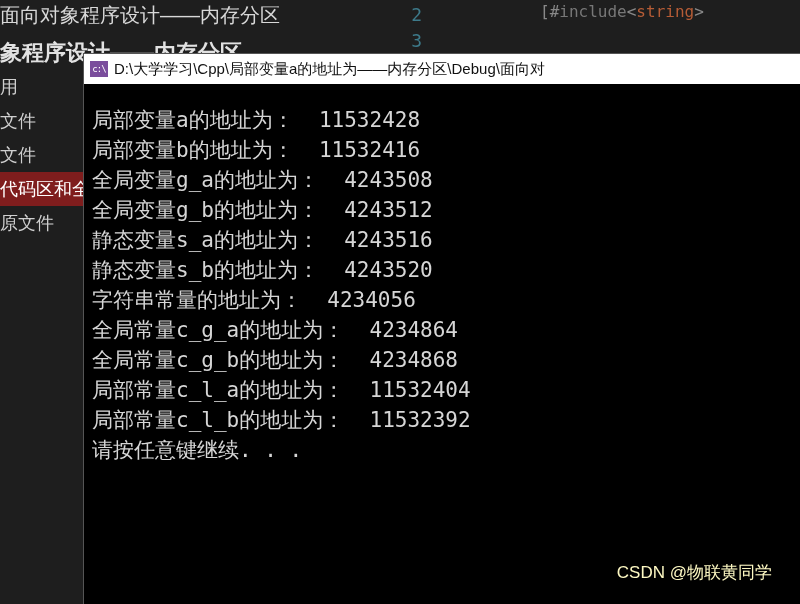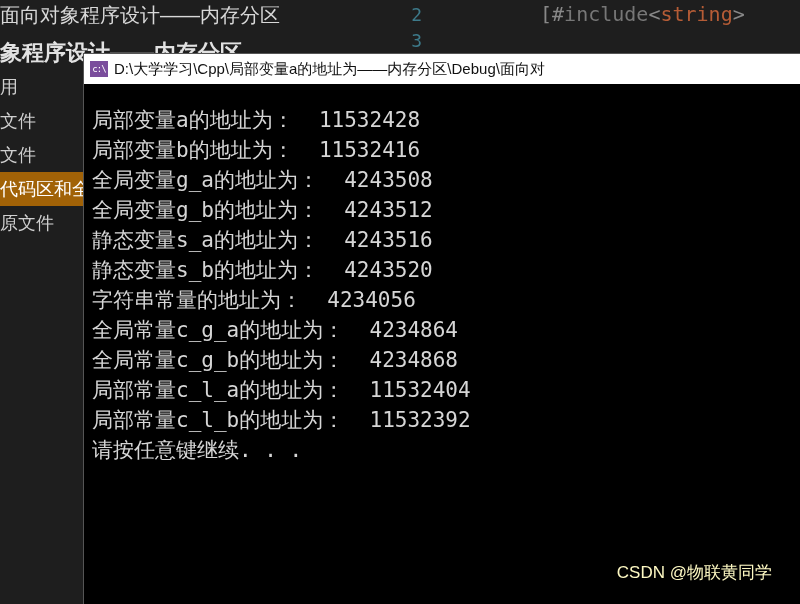--- a/index.html
+++ b/index.html
@@ -52,21 +52,21 @@
       text-align: right;
     }
     .gutter div {
       line-height: 26px;
     }
     .code-include {
       position: absolute;
       top: 2px;
       left: 540px;
       font-family: Consolas, monospace;
-      font-size: 20px;
+      font-size: 16px;
       color: #b5cea8;
     }
     .code-include .hash {
       color: #888;
     }
     .code-include .kw {
       color: #777;
     }
     .code-include .str {
       color: #b55c36;
@@ -77,21 +77,21 @@
       left: 0;
       color: #cfcfcf;
       font-size: 18px;
       line-height: 30px;
     }
     .tree-item {
       padding: 2px 4px 2px 0;
       white-space: nowrap;
     }
     .tree-item.selected {
-      background: #a16207;
+      background: #7f1d1d;
       color: #fff;
     }
     .console-window {
       position: absolute;
       top: 53px;
       left: 83px;
       width: 717px;
       height: 551px;
       background: #000;
       border-top: 1px solid #555;

